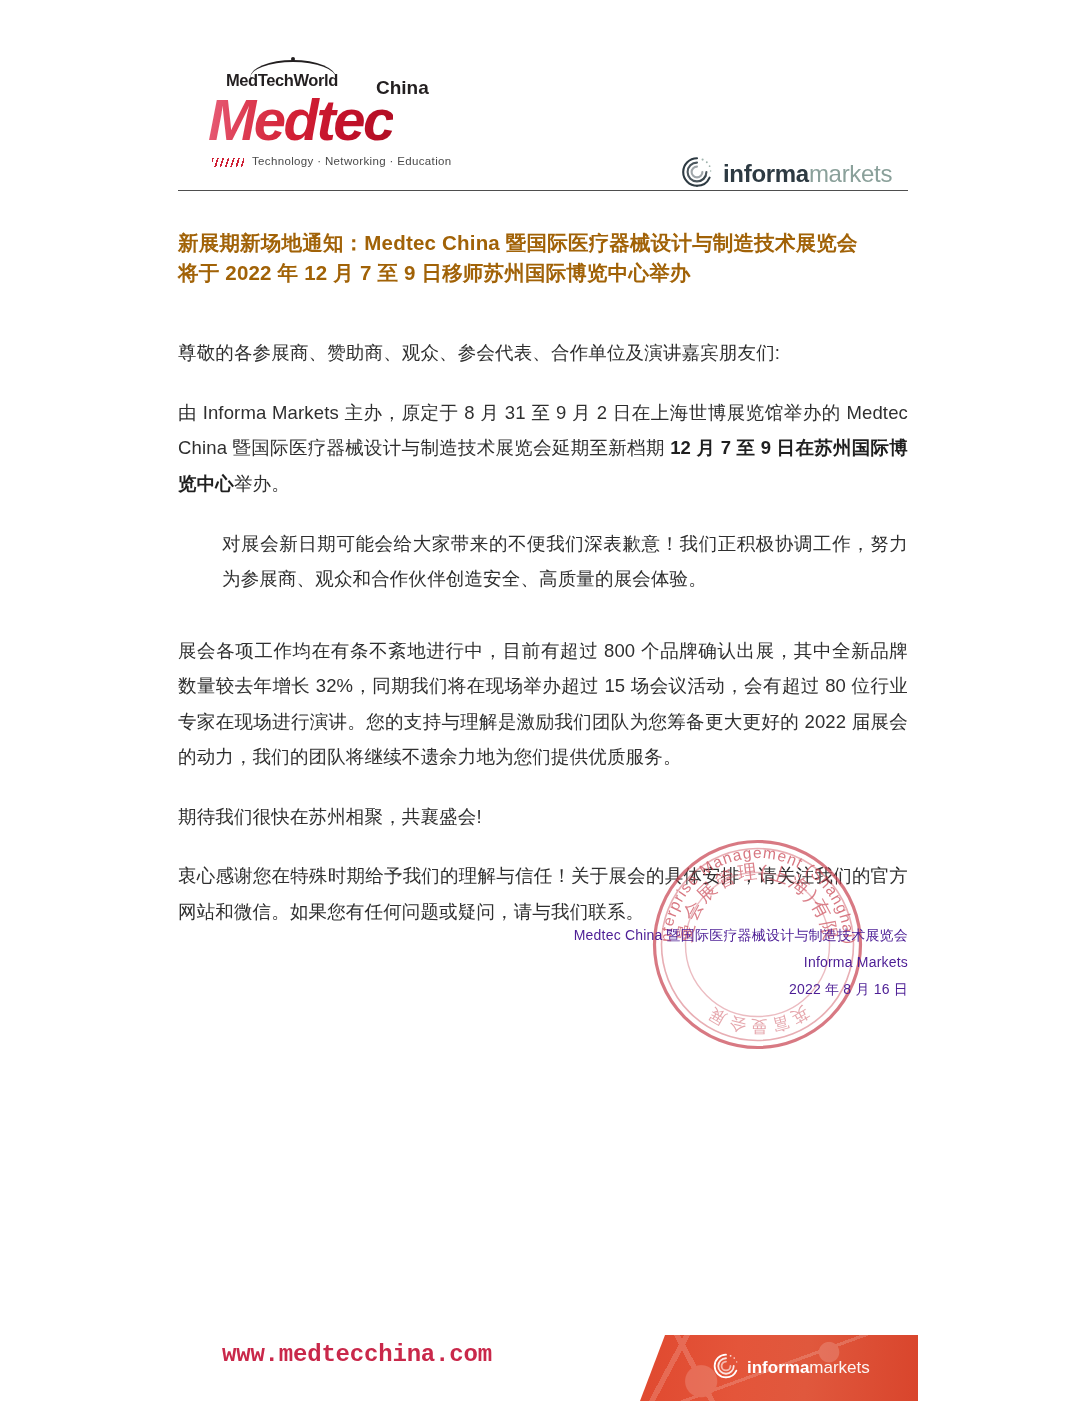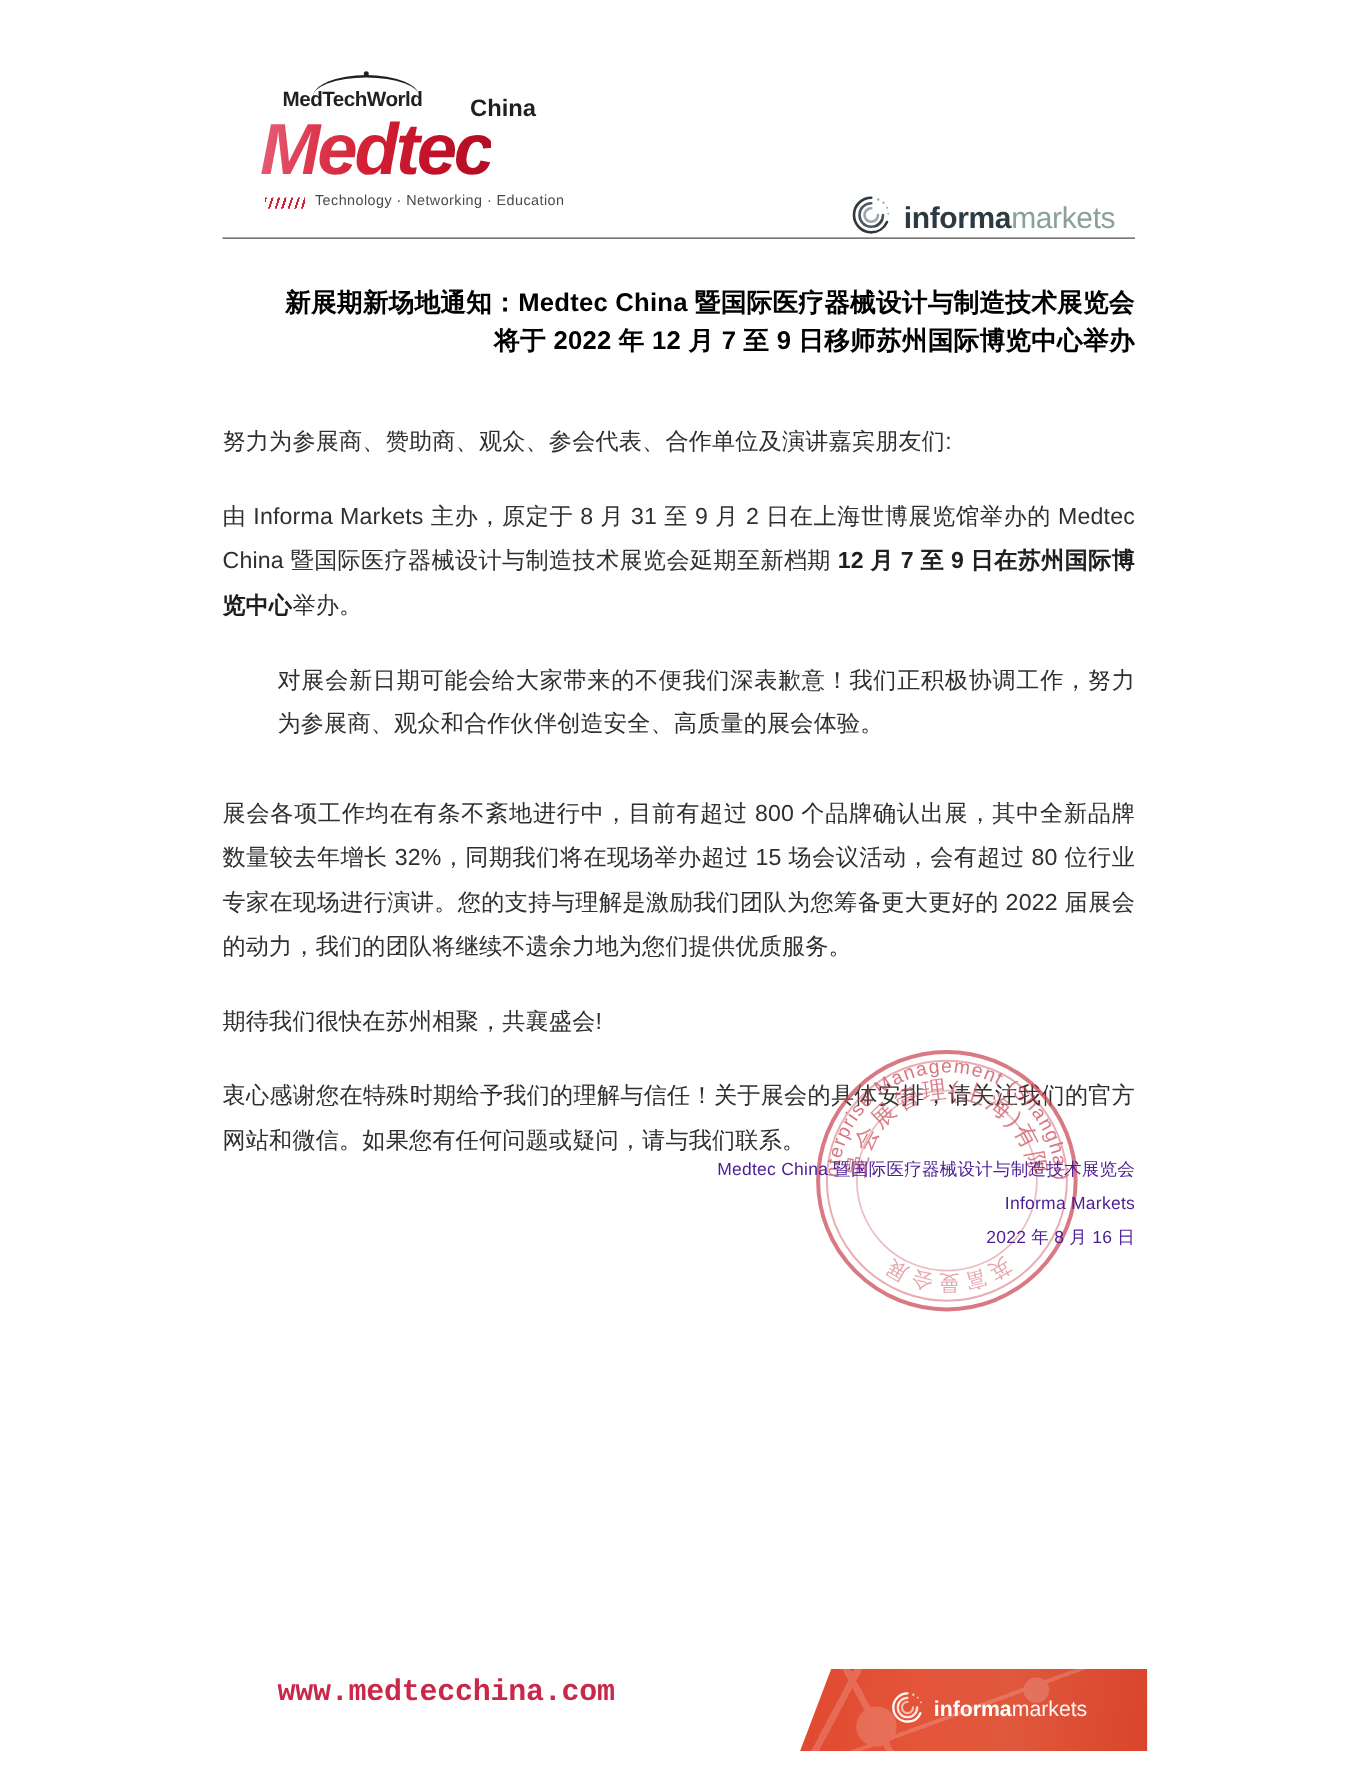--- a/index.html
+++ b/index.html
@@ -147,24 +147,24 @@
   }
 
   
   .doc {
     position: absolute;
     left: 178px;
     top: 222px;
     width: 730px;
   }
   .title-line {
-    text-align: right;
+    text-align: left;
     font-size: 20.5px;
     font-weight: bold;
-    color: #000000;
+    color: #a16207;
     line-height: 1.45;
     letter-spacing: 0.2px;
   }
   .title-line.t1 { margin-top: 6px; }
   .title-line.t2 { }
 
   .para {
     font-size: 18.5px;
     line-height: 1.92;
     color: #2f2f2f;
@@ -298,21 +298,21 @@
   </div>
 </div>
 
 <div class="rule"></div>
 
 <div class="doc">
 
   <div class="title-line t1">新展期新场地通知：Medtec China 暨国际医疗器械设计与制造技术展览会</div>
   <div class="title-line t2">将于 2022 年 12 月 7 至 9 日移师苏州国际博览中心举办</div>
 
-  <div class="para salutation">努力为参展商、赞助商、观众、参会代表、合作单位及演讲嘉宾朋友们:</div>
+  <div class="para salutation">尊敬的各参展商、赞助商、观众、参会代表、合作单位及演讲嘉宾朋友们:</div>
 
   <div class="para p1">
     <span>由 Informa Markets 主办，原定于 8 月 31 至 9 月 2 日在上海世博展览馆举办的 Medtec China 暨国际医疗器械设计与制造技术展览会延期至新档期 </span><b>12 月 7 至 9 日在苏州国际博览中心</b><span>举办。</span>
   </div>
 
   <div class="para p2">对展会新日期可能会给大家带来的不便我们深表歉意！我们正积极协调工作，努力为参展商、观众和合作伙伴创造安全、高质量的展会体验。</div>
 
   <div class="para p3">展会各项工作均在有条不紊地进行中，目前有超过 800 个品牌确认出展，其中全新品牌数量较去年增长 32%，同期我们将在现场举办超过 15 场会议活动，会有超过 80 位行业专家在现场进行演讲。您的支持与理解是激励我们团队为您筹备更大更好的 2022 届展会的动力，我们的团队将继续不遗余力地为您们提供优质服务。</div>
 
   <div class="para p5">期待我们很快在苏州相聚，共襄盛会!</div>

